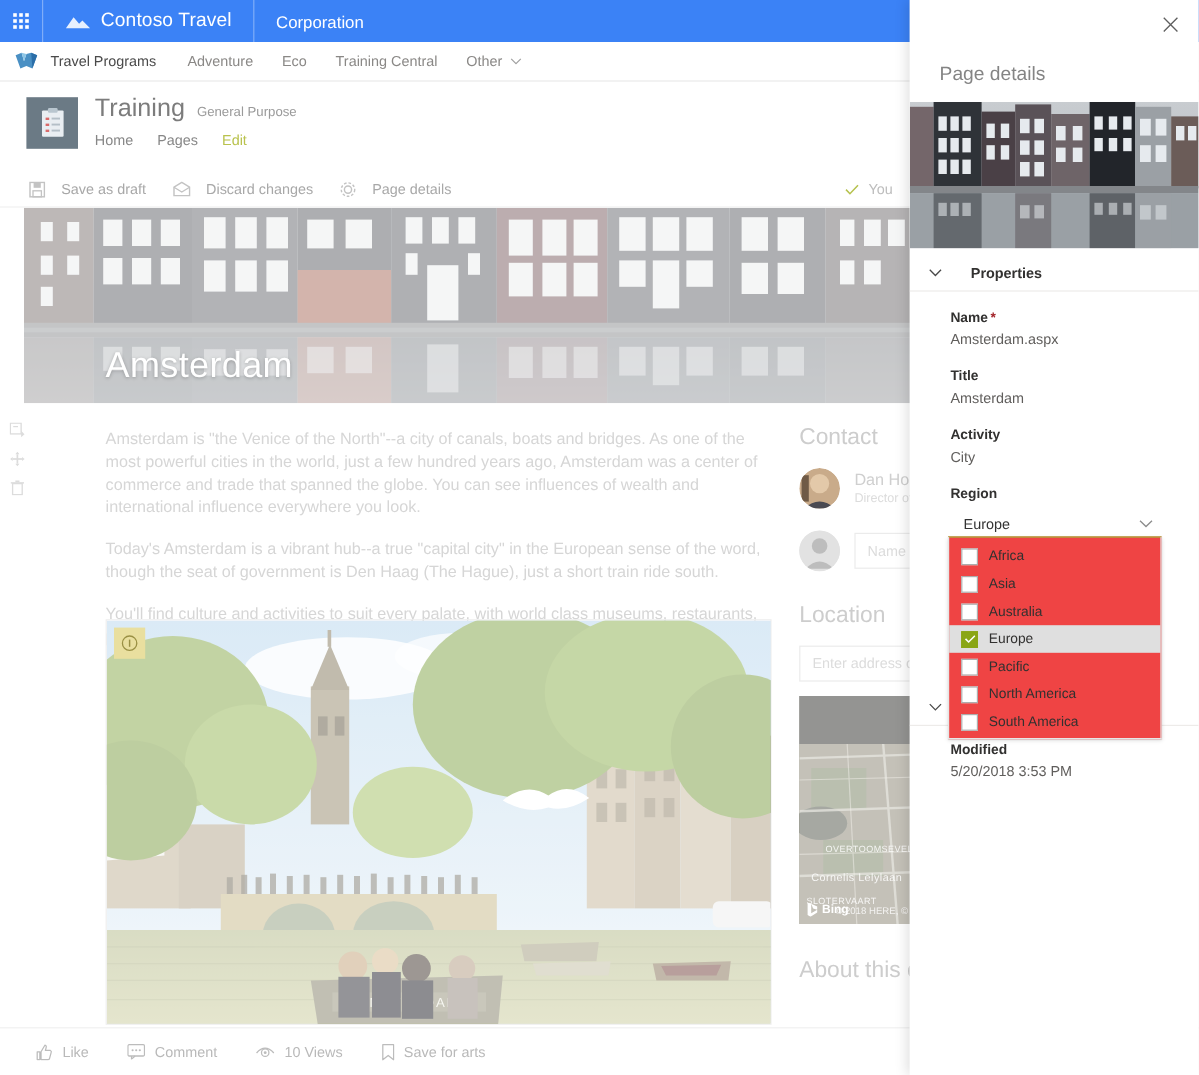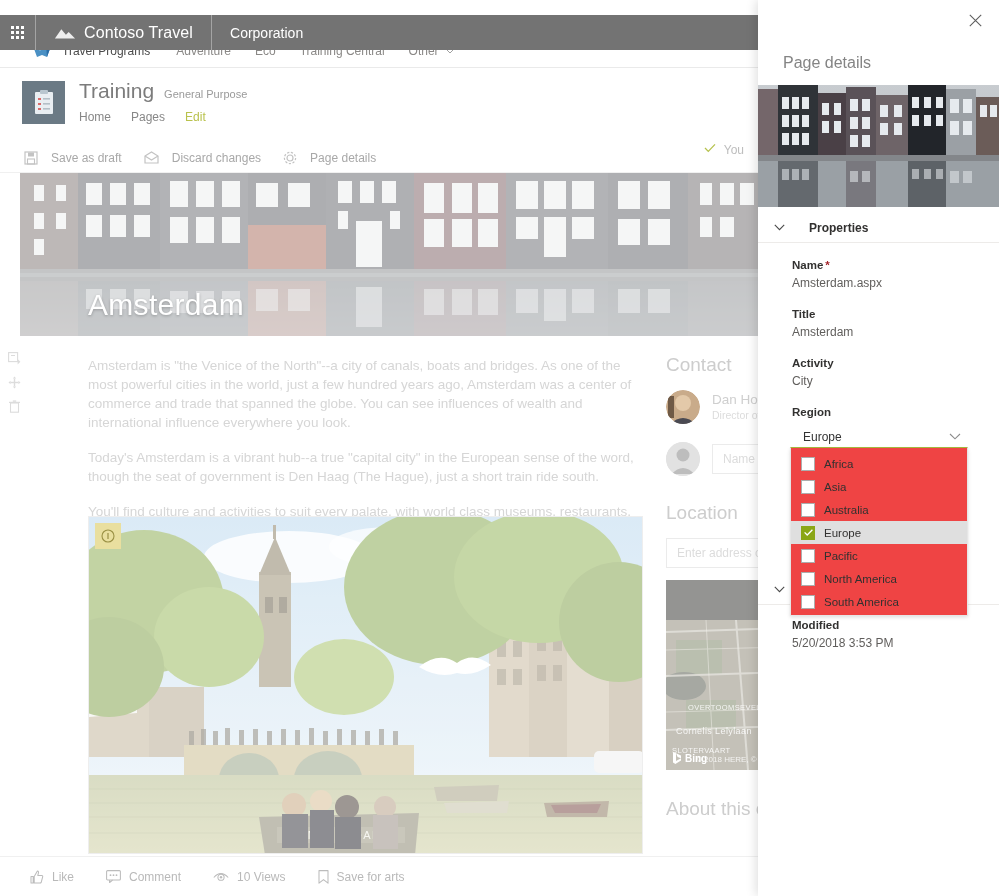--- a/index.html
+++ b/index.html
@@ -9,22 +9,22 @@
     width: 999px; height: 896px;
     overflow: hidden;
     background: #ffffff;
     font-family: "Liberation Sans", sans-serif;
     -webkit-font-smoothing: antialiased;
   }
   #root { position: relative; width: 999px; height: 896px; overflow: hidden; background:#fff; }
 
   
   .suitebar {
-    position: absolute; top:15px; left:0; width: 999px; height: 35px;
-    background: #737373;
+    position: absolute; top:0; left:0; width: 999px; height: 35px;
+    background: #3b82f6;
     display: flex; align-items: center;
     z-index: 5;
   }
   .waffle {
     width: 35px; height: 35px; display:flex; align-items:center; justify-content:center;
     cursor: pointer; flex: 0 0 35px;
   }
   .waffle-grid { display:grid; grid-template-columns: repeat(3, 3px); grid-template-rows: repeat(3,3px); gap:2px; }
   .waffle-grid i { background:#fff; display:block; width:3px; height:3px; }
   .suite-div { width:1px; height:35px; background: rgba(255,255,255,0.35); }
@@ -35,21 +35,21 @@
   .mountain { width:22px; height:14px; display:block; }
   .suite-app {
     padding: 0 18px; height:35px; display:flex; align-items:center;
     color:#fff; font-size: 14px; cursor:pointer;
   }
 
   
   .topnav {
     position:absolute; top:35px; left:0; width:999px; height:33px;
     background:#fff; border-bottom:1px solid #eaeaea;
-    display:flex; align-items:center; padding-left: 32px; gap: 0px;
+    display:flex; align-items:center; padding-left: 12px; gap: 0px;
     z-index: 4;
   }
   .hub-logo { width:20px; height:16px; margin-right:10px; display:block; }
   .nav-item {
     font-size: 12px; color:#8a8886; padding: 0 12px; height:33px; display:flex; align-items:center;
     cursor:pointer; white-space:nowrap;
   }
   .nav-item.primary { color:#4a4a4a; font-weight:400; padding-left:0; padding-right:14px; }
   .nav-chevron { margin-left:6px; }
 
@@ -76,21 +76,21 @@
     position:absolute; top: 143px; left:0; width: 999px; height: 30px;
     background:#fff; display:flex; align-items:center; padding-left: 24px; gap:0; z-index:3;
     border-bottom: 1px solid #f0f0f0;
   }
   .cmd {
     display:flex; align-items:center; gap:13px; padding: 0 12px 0 0; margin-right:10px;
     font-size: 12px; color:#a8a8a8; cursor:pointer; height:30px;
   }
   .cmd svg { display:block; }
   .cmd-status {
-    position:absolute; right: 255px; top:0; height:30px; display:flex; align-items:flex-start; gap:8px;
+    position:absolute; right: 255px; top:0; height:30px; display:flex; align-items:center; gap:8px;
     font-size: 12px; color:#bdbdbd;
   }
 
   
   .hero {
     position:absolute; top: 173px; left: 20px; width: 739px; height: 163px;
     overflow:hidden; z-index:2;
   }
   .hero-img { position:absolute; inset:0; }
   .hero-title {

